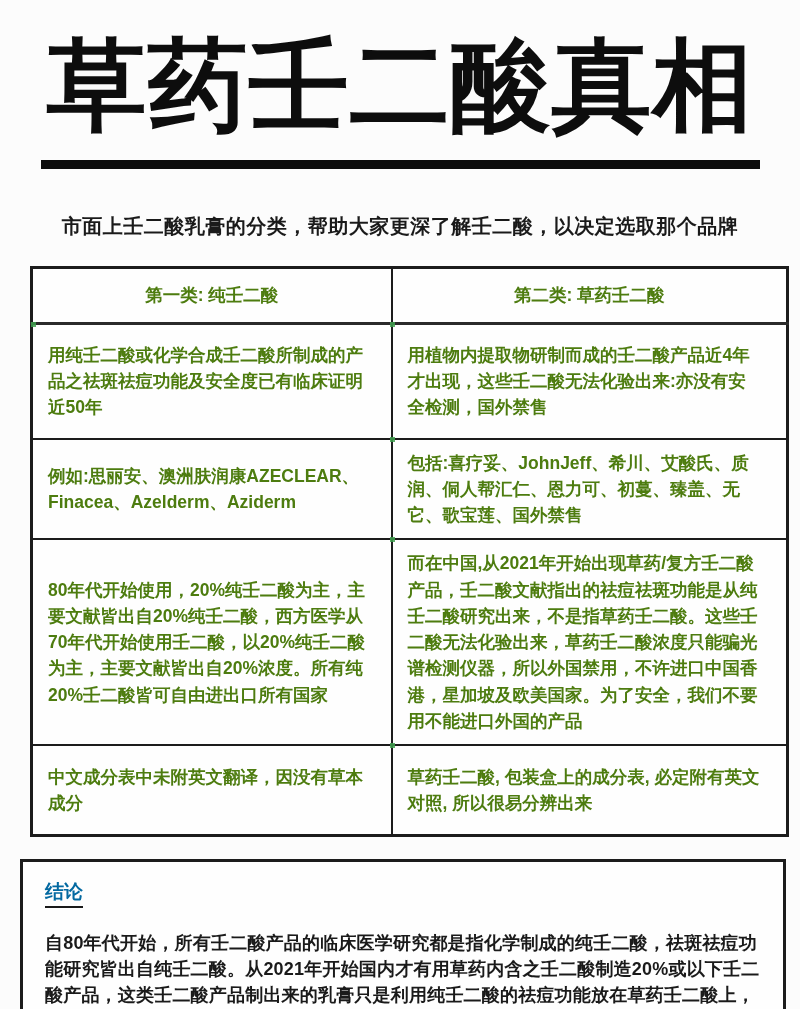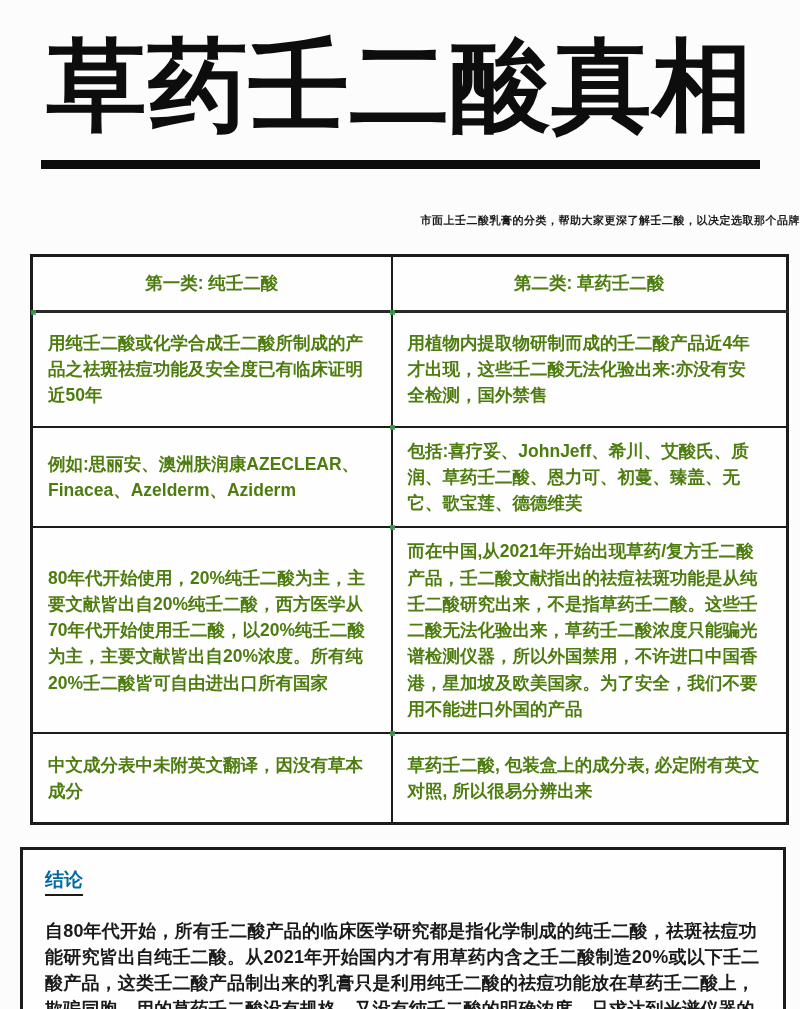--- a/index.html
+++ b/index.html
@@ -29,22 +29,22 @@
     letter-spacing: 1px;
     color: #0d0d0d;
     border-bottom: 9px solid #0d0d0d;
     padding: 0 6px 16px 6px;
     white-space: nowrap;
   }
 
   
   .subtitle {
     margin-top: 44px;
-    text-align: right;
-    font-size: 11px;
+    text-align: center;
+    font-size: 20px;
     letter-spacing: 0.5px;
     color: #1a1a1a;
   }
 
   
   .comparison-table {
     margin: 26px 0 0 30px;
     width: 756px;
     border-collapse: collapse;
     table-layout: fixed;
@@ -141,21 +141,21 @@
       <th>第二类: 草药壬二酸</th>
     </tr>
   </thead>
   <tbody>
     <tr class="row-desc">
       <td class="cell-pure">用纯壬二酸或化学合成壬二酸所制成的产品之祛斑祛痘功能及安全度已有临床证明近50年</td>
       <td class="cell-herbal">用植物内提取物研制而成的壬二酸产品近4年才出现，这些壬二酸无法化验出来:亦没有安全检测，国外禁售</td>
     </tr>
     <tr class="row-brands">
       <td class="cell-pure">例如:思丽安、澳洲肤润康AZECLEAR、Finacea、Azelderm、Aziderm</td>
-      <td class="cell-herbal">包括:喜疗妥、JohnJeff、希川、艾酸氏、质润、草药壬二酸、恩力可、初蔓、臻盖、无它、歌宝莲、德德维芙</td>
+      <td class="cell-herbal">包括:喜疗妥、JohnJeff、希川、艾酸氏、质润、侗人帮汇仁、恩力可、初蔓、臻盖、无它、歌宝莲、国外禁售</td>
     </tr>
     <tr class="row-history">
       <td class="cell-pure">80年代开始使用，20%纯壬二酸为主，主要文献皆出自20%纯壬二酸，西方医学从70年代开始使用壬二酸，以20%纯壬二酸为主，主要文献皆出自20%浓度。所有纯20%壬二酸皆可自由进出口所有国家</td>
       <td class="cell-herbal">而在中国,从2021年开始出现草药/复方壬二酸产品，壬二酸文献指出的祛痘祛斑功能是从纯壬二酸研究出来，不是指草药壬二酸。这些壬二酸无法化验出来，草药壬二酸浓度只能骗光谱检测仪器，所以外国禁用，不许进口中国香港，星加坡及欧美国家。为了安全，我们不要用不能进口外国的产品</td>
     </tr>
     <tr class="row-label">
       <td class="cell-pure">中文成分表中未附英文翻译，因没有草本成分</td>
       <td class="cell-herbal">草药壬二酸, 包装盒上的成分表, 必定附有英文对照, 所以很易分辨出来</td>
     </tr>
   </tbody>

